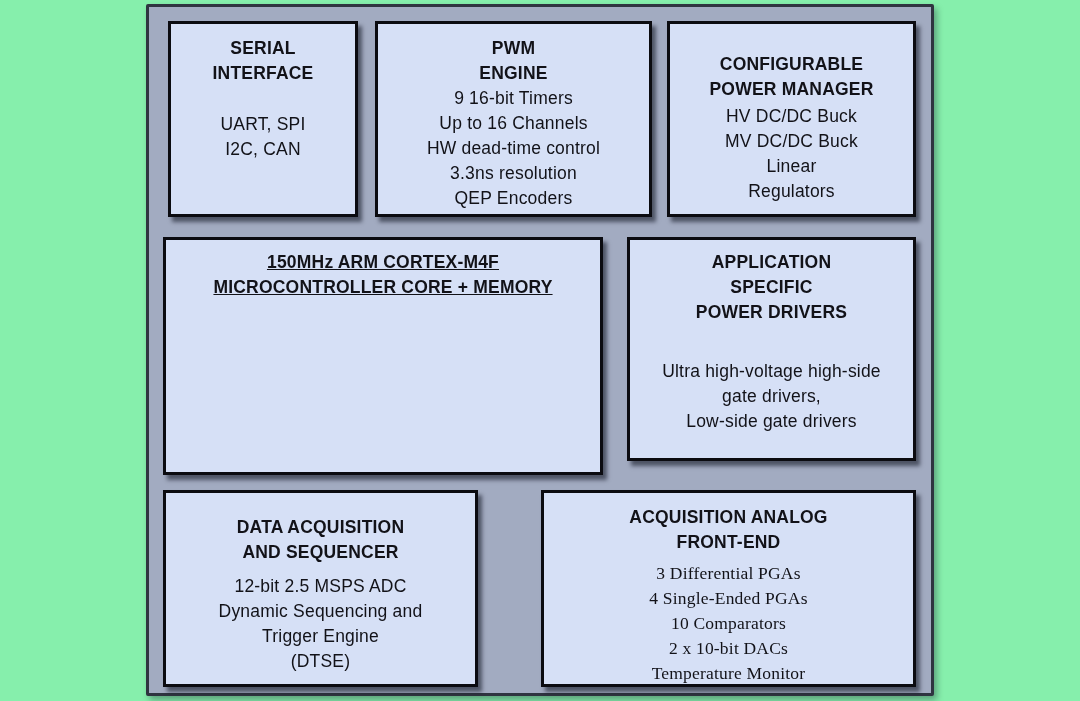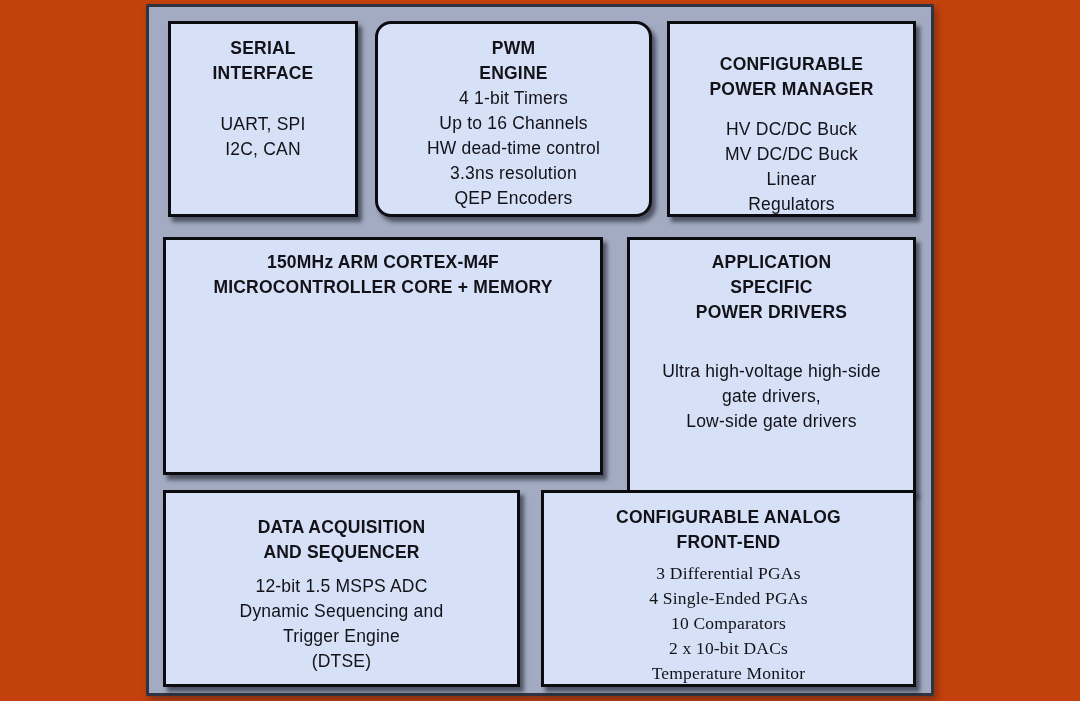--- a/index.html
+++ b/index.html
@@ -5,21 +5,21 @@
   html, body {
     margin: 0;
     padding: 0;
     background: #ffffff;
     font-family: "Liberation Sans", "DejaVu Sans", sans-serif;
   }
   .canvas {
     position: relative;
     width: 1080px;
     height: 701px;
-    background: #c2410c;
+    background: #86efac;
     overflow: hidden;
   }
   .panel {
     position: absolute;
     left: 146px;
     top: 4px;
     width: 788px;
     height: 692px;
     box-sizing: border-box;
     background: var(--canvas-fill, #a2abc1);
@@ -45,50 +45,50 @@
   .block .title {
     font-weight: bold;
     white-space: pre-line;
   }
   .block .body {
     white-space: pre-line;
   }
   
   #b-serial { left: 19px;  top: 14px;  width: 190px; height: 196px; padding-top: 12px; }
   #b-serial .body { margin-top: 26px; }
-  #b-pwm    { left: 226px; top: 14px;  width: 277px; height: 196px; padding-top: 12px; border-radius: 16px; }
+  #b-pwm    { left: 226px; top: 14px;  width: 277px; height: 196px; padding-top: 12px; }
   #b-pwm .body { margin-top: 0; }
   #b-cpm    { left: 518px; top: 14px;  width: 249px; height: 196px; padding-top: 28px; }
-  #b-cpm .body { margin-top: 15px; }
-  #b-mcu    { left: 14px;  top: 230px; width: 440px; height: 238px; padding-top: 10px; }
+  #b-cpm .body { margin-top: 2px; }
+  #b-mcu    { left: 14px;  top: 230px; width: 440px; height: 238px; padding-top: 10px; text-decoration: underline; }
   #b-mcu .body { margin-top: 8px; }
-  #b-aspd   { left: 478px; top: 230px; width: 289px; height: 256px; padding-top: 10px; }
+  #b-aspd   { left: 478px; top: 230px; width: 289px; height: 224px; padding-top: 10px; }
   #b-aspd .body { margin-top: 34px; }
-  #b-daq    { left: 14px;  top: 483px; width: 357px; height: 197px; padding-top: 22px; }
+  #b-daq    { left: 14px;  top: 483px; width: 315px; height: 197px; padding-top: 22px; }
   #b-daq .body { margin-top: 9px; }
   #b-cafe   { left: 392px; top: 483px; width: 375px; height: 197px; padding-top: 12px; }
   #b-cafe .body { margin-top: 6px; font-family: Liberation Serif, serif; }
 </style>
 </head>
 <body>
 
 <div class="canvas">
   <div class="panel">
 
     <div class="block" id="b-serial">
       <div class="title">SERIAL
 INTERFACE</div>
       <div class="body">UART, SPI
 I2C, CAN</div>
     </div>
 
     <div class="block" id="b-pwm">
       <div class="title">PWM
 ENGINE</div>
-      <div class="body">4 1-bit Timers
+      <div class="body">9 16-bit Timers
 Up to 16 Channels
 HW dead-time control
 3.3ns resolution
 QEP Encoders</div>
     </div>
 
     <div class="block" id="b-cpm">
       <div class="title">CONFIGURABLE
 POWER MANAGER</div>
       <div class="body">HV DC/DC Buck
@@ -107,28 +107,28 @@
 SPECIFIC
 POWER DRIVERS</div>
       <div class="body">Ultra high-voltage high-side
 gate drivers,
 Low-side gate drivers</div>
     </div>
 
     <div class="block" id="b-daq">
       <div class="title">DATA ACQUISITION
 AND SEQUENCER</div>
-      <div class="body">12-bit 1.5 MSPS ADC
+      <div class="body">12-bit 2.5 MSPS ADC
 Dynamic Sequencing and
 Trigger Engine
 (DTSE)</div>
     </div>
 
     <div class="block" id="b-cafe">
-      <div class="title">CONFIGURABLE ANALOG
+      <div class="title">ACQUISITION ANALOG
 FRONT-END</div>
       <div class="body">3 Differential PGAs
 4 Single-Ended PGAs
 10 Comparators
 2 x 10-bit DACs
 Temperature Monitor</div>
     </div>
 
   </div>
 </div>

